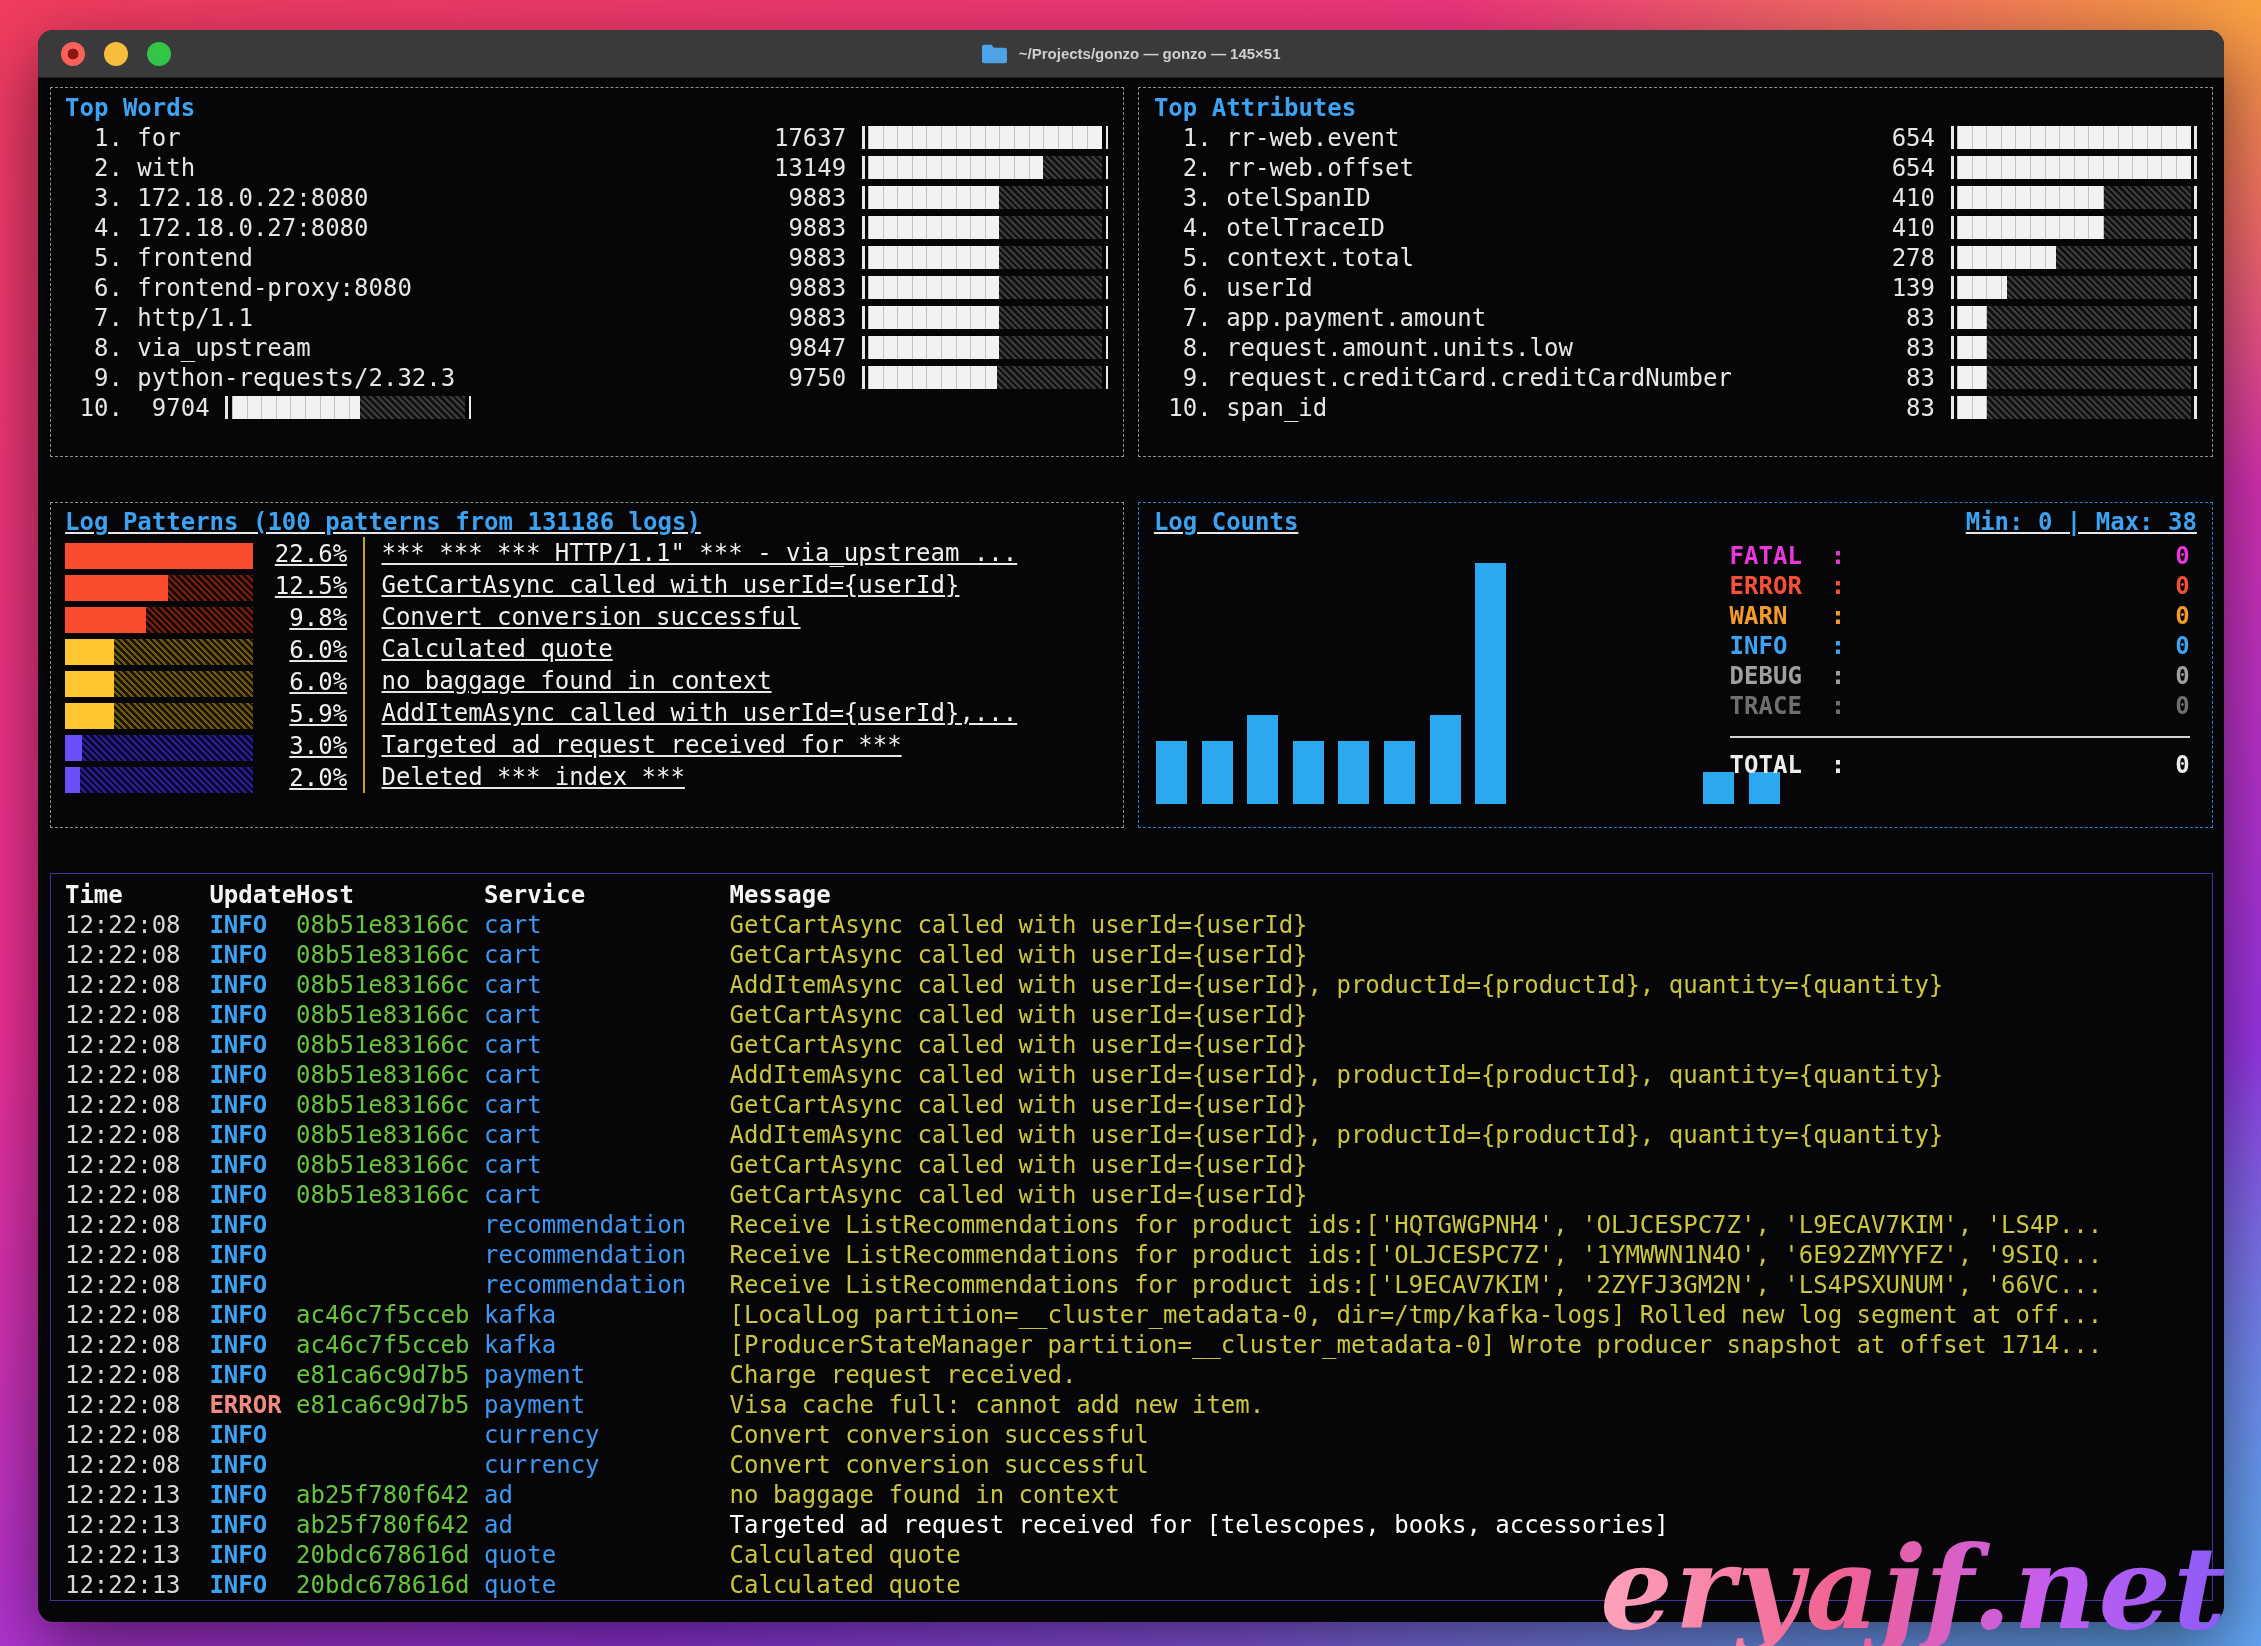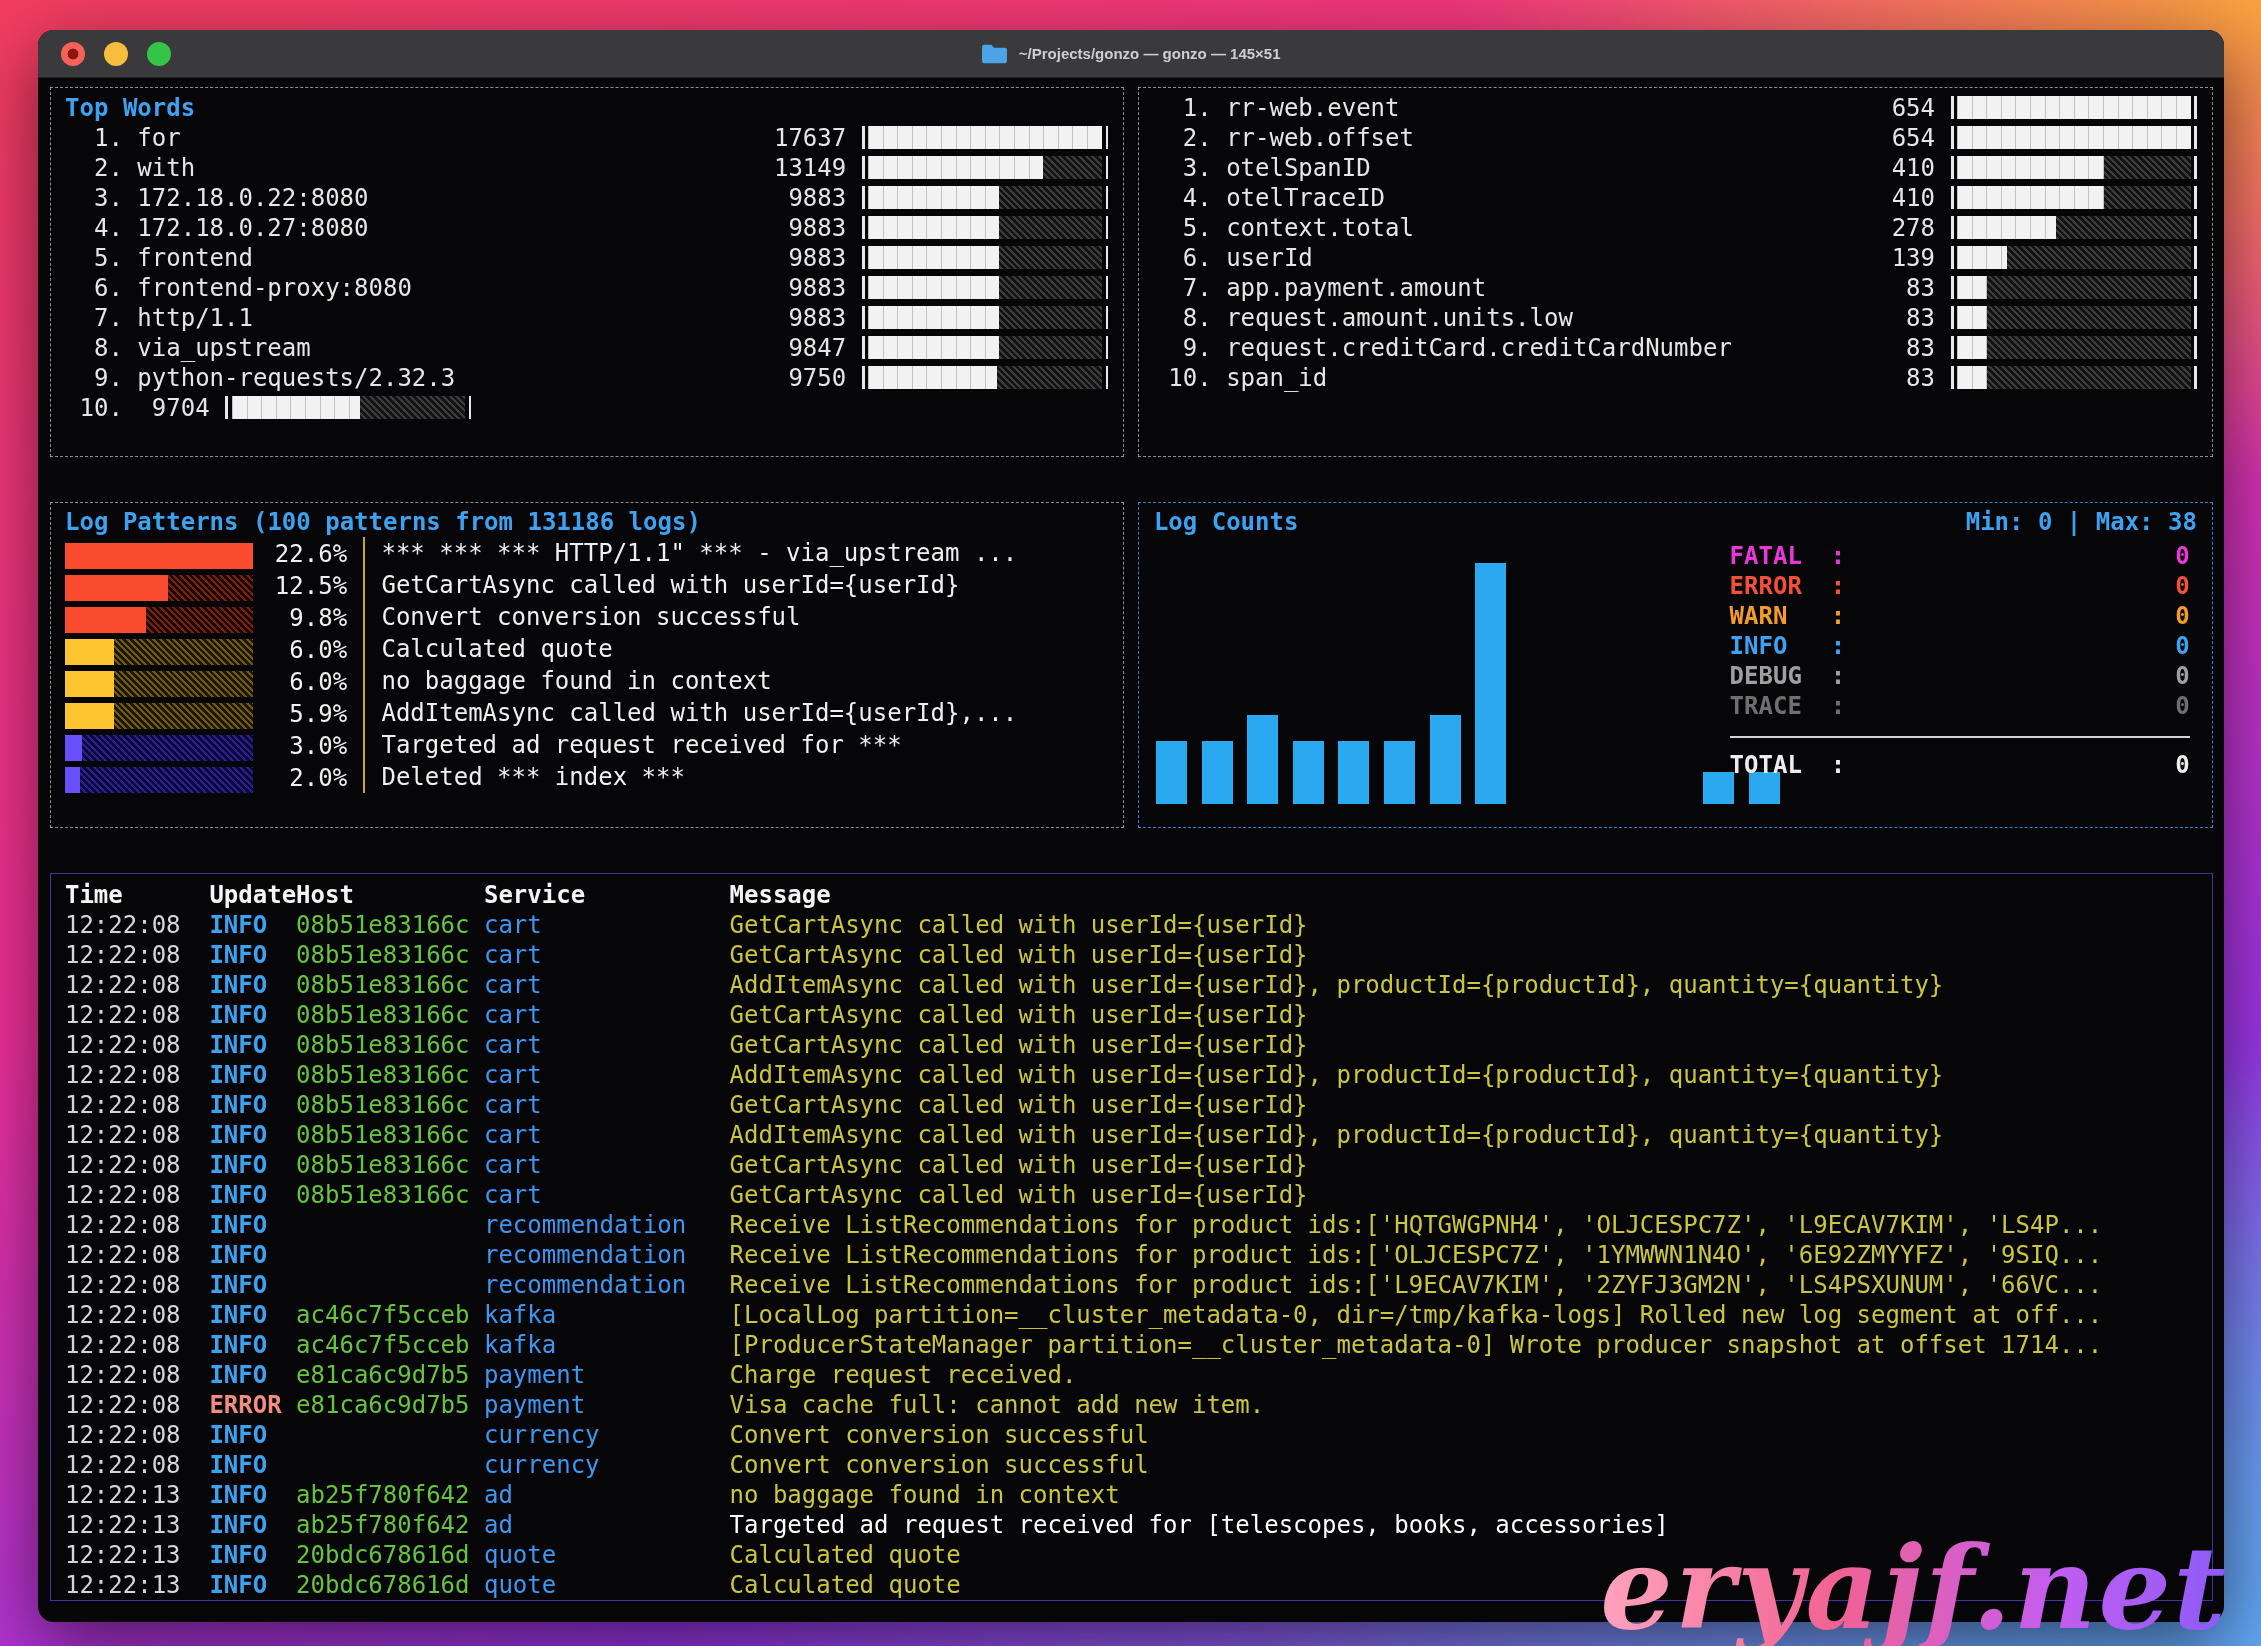--- a/index.html
+++ b/index.html
@@ -42,21 +42,21 @@
     padding:9.4px 11.5px 7.3px; color:#e6e6e6;
     font-size:24px; line-height:30px;gap:28px;
   }
 
   .panel { border:1.6px dashed #8f8f8f; padding:4.2px 14.6px 3.1px; overflow:hidden; position:relative; }
   .panel-title { color:#3ea2f2; font-weight:bold; white-space:nowrap; }
 
   .row-top { display:flex; gap:14.6px; height:370px; flex:0 0 auto; }
   .row-top .panel { flex:1; }
   .row-mid { display:flex; gap:14.6px; height:326px; flex:0 0 auto; margin-top:16.7px; }
-  .row-mid .panel { flex:1; }
+  .row-mid .panel { flex:1;text-decoration:underline; }
 
   
   .tl-row { display:flex; align-items:center; height:30px; white-space:nowrap; }
   .tl-rank { width:4ch; text-align:right; flex:0 0 auto; }
   .tl-word { flex:1; margin-left:1ch; overflow:hidden; }
   .tl-count { width:6ch; text-align:right; flex:0 0 auto; margin-right:1.1ch; }
   .bargroup { display:flex; width:246px; height:23px; flex:0 0 auto; align-items:stretch; }
   .tick { width:2.6px; background:#e8e8e8; flex:0 0 auto; }
   .track { flex:1; margin:0 3.7px; position:relative;
     background:repeating-linear-gradient(45deg, #3c3c3c 0 2.1px, #121212 2.1px 4.7px); }
@@ -254,20 +254,21 @@
                   <div class="tick"></div>
                   <div class="track">
                     <div class="fill" style="width: 55%;"></div>
                   </div>
                   <div class="tick"></div>
                 </div>
               </div>
             </div>
         </div>
         <div class="panel">
+          <div class="panel-title">Top Attributes</div>
           <div id="top-attrs-list">
               <div class="tl-row">
                 <span class="tl-rank">1.</span>
                 <span class="tl-word">rr-web.event</span>
                 <span class="tl-count">654</span>
                 <div class="bargroup">
                   <div class="tick"></div>
                   <div class="track">
                     <div class="fill" style="width: 100%;"></div>
                   </div>

